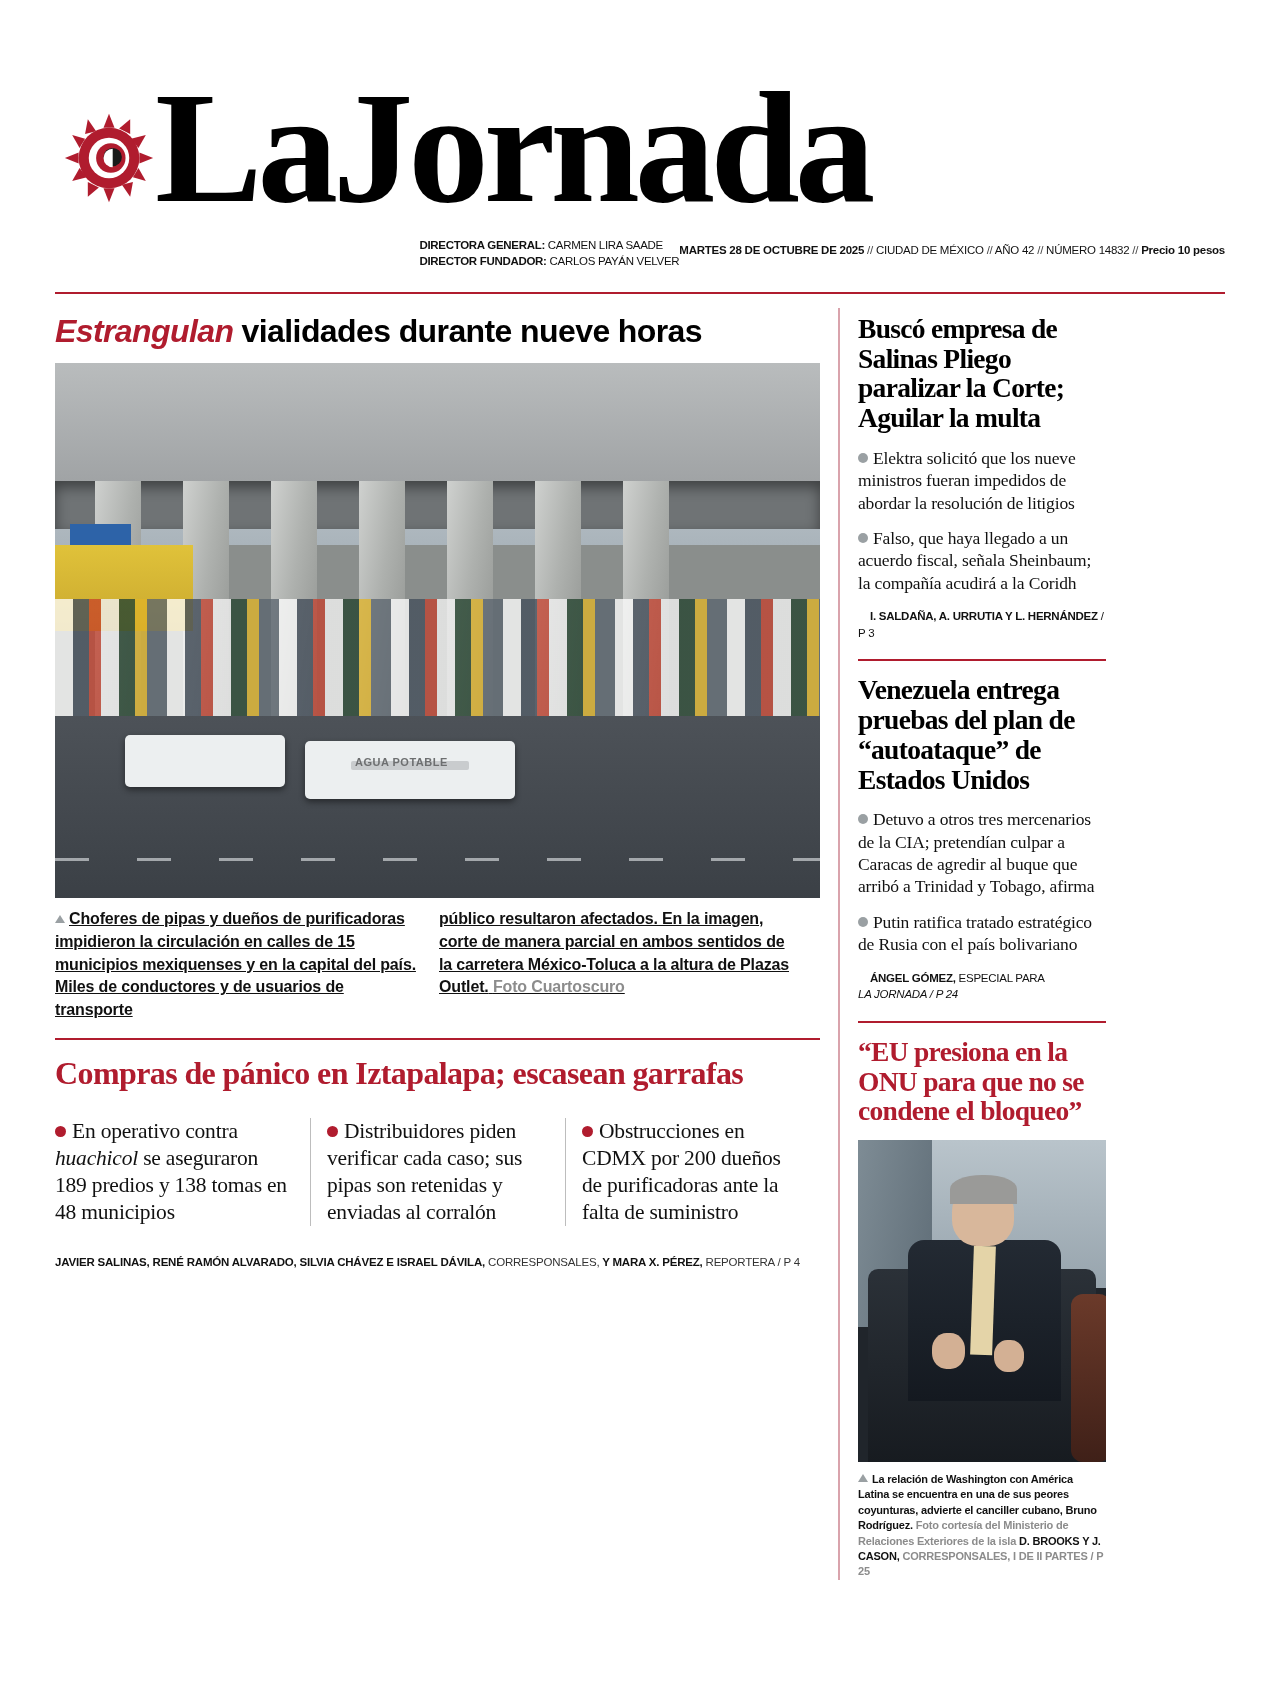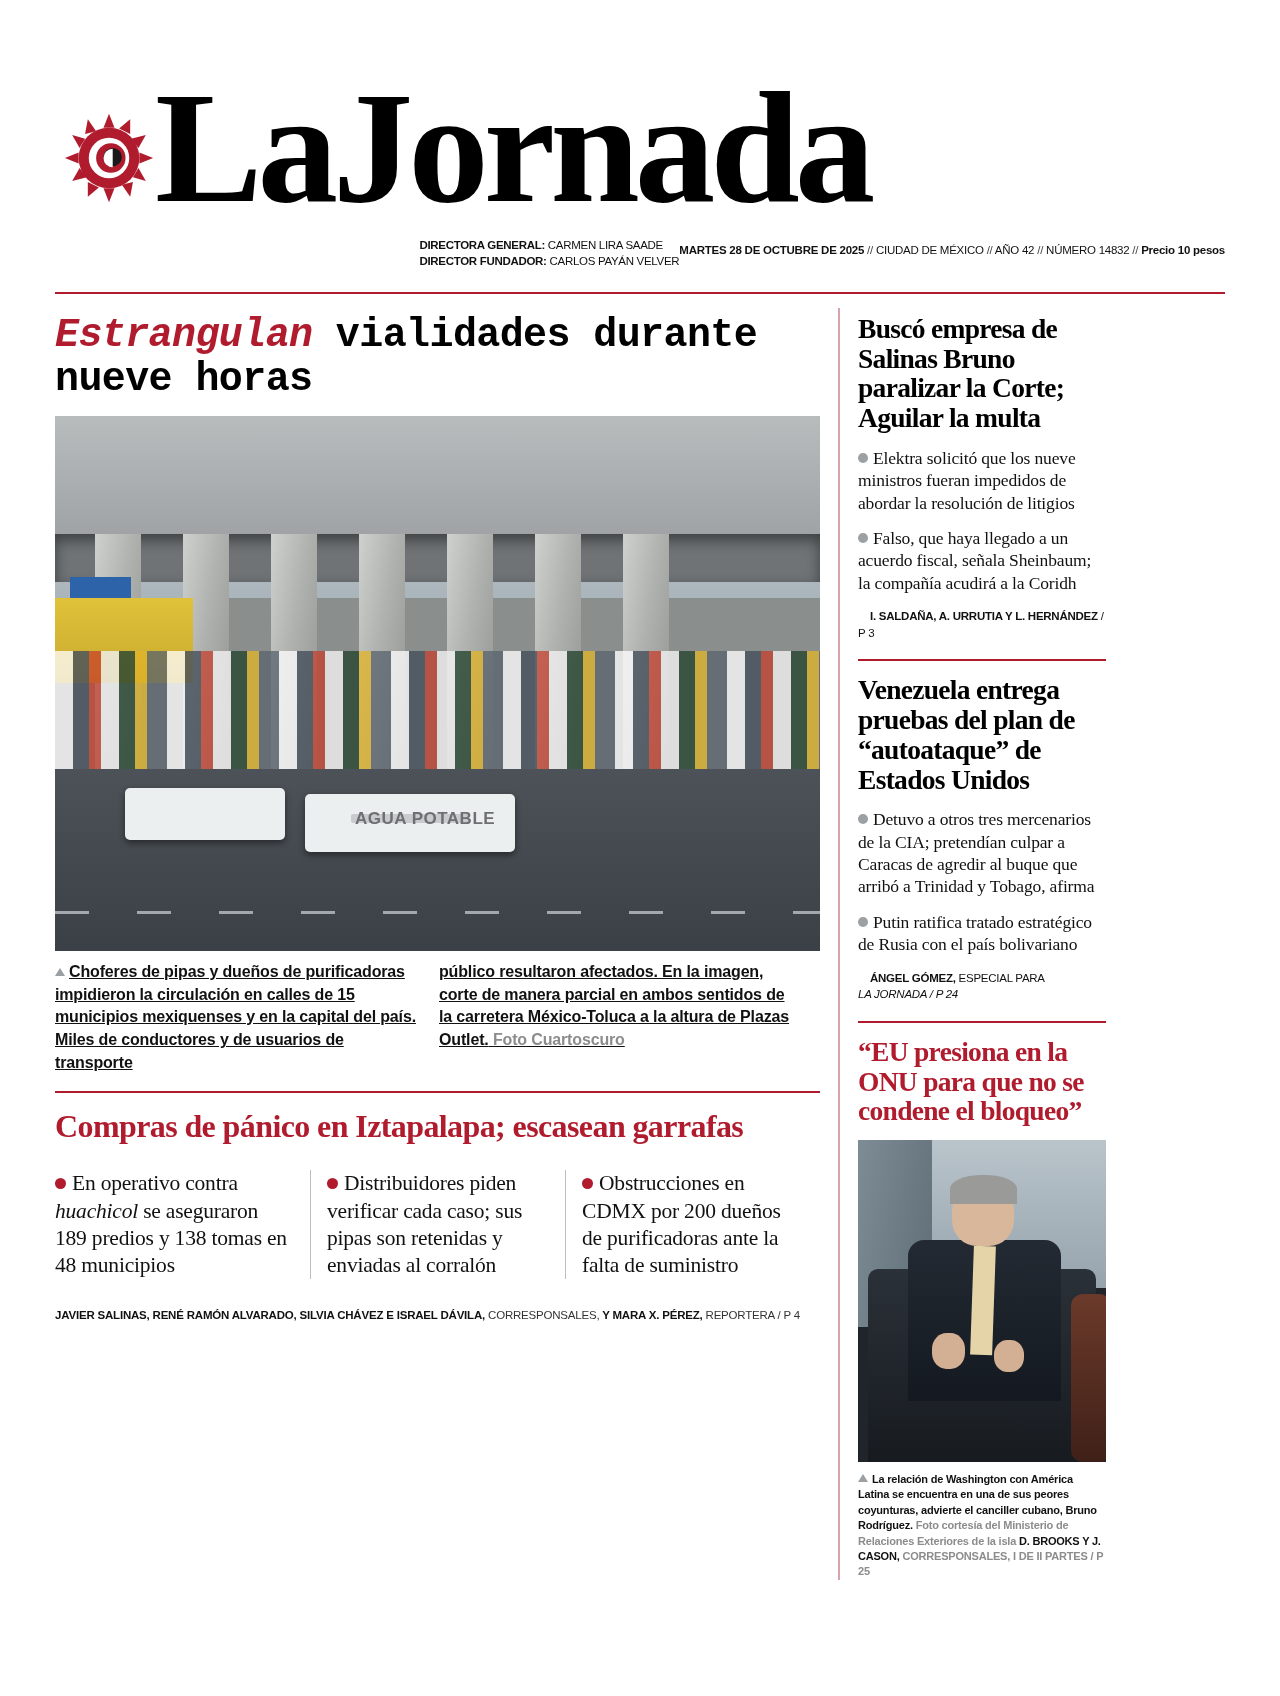--- a/index.html
+++ b/index.html
@@ -100,22 +100,22 @@
   .vrule {
     width: 2px;
     background: #d9a3ac;
     margin: 8px 18px 0 18px;
     align-self: stretch;
   }
   .col-right { width: 248px; }
 
   
   .kicker-main {
-    font-family: Liberation Mono, monospace;
-    font-size: 40px;
+    font-family: Liberation Sans, sans-serif;
+    font-size: 32px;
     font-weight: 700;
     letter-spacing: -0.6px;
     color: #000;
     line-height: 1.1;
     padding-top: 14px;
   }
   .kicker-main i { font-style: italic; color: #b01c2e; font-weight: 700; }
 
   .photo-main {
     margin-top: 14px;
@@ -170,21 +170,21 @@
     box-shadow: 0 3px 6px rgba(0,0,0,.45);
   }
   .photo-main .tanker .band {
     position:absolute; left:22%; top:34%; width:56%; height:16%;
     background:#c9ccce; border-radius:2px;
   }
   .photo-main .label {
     position: absolute;
     left: 300px; top: 393px;
     font-family: "Liberation Sans", sans-serif;
-    font-size: 17px;
+    font-size: 11px;
     font-weight: 700;
     color: #6d6f70;
     letter-spacing: .5px;
   }
   .photo-main .lane {
     position:absolute; bottom: 7%; left:0; width:100%; height:3px;
     background: repeating-linear-gradient(90deg,#cfd3d6 0 34px, transparent 34px 82px);
     opacity:.7;
   }
   .photo-main .shopfront {
@@ -513,21 +513,21 @@
 
       <div class="byline-bottom">
         <b>JAVIER SALINAS, RENÉ RAMÓN ALVARADO, SILVIA CHÁVEZ E ISRAEL DÁVILA,</b><span class="light"> CORRESPONSALES,</span><b> Y MARA X. PÉREZ,</b><span class="light"> REPORTERA / P 4</span>
       </div>
     </div>
 
     <div class="vrule"></div>
 
     <div class="col-right">
 
-      <h2 class="r-head">Buscó empresa de Salinas Bruno paralizar la Corte; Aguilar la multa</h2>
+      <h2 class="r-head">Buscó empresa de Salinas Pliego paralizar la Corte; Aguilar la multa</h2>
       <div class="r-bullets">
         <div class="r-bul">
           <span class="gdot"></span><span>Elektra solicitó que los nueve ministros fueran impedidos de abordar la resolución de litigios</span>
         </div>
         <div class="r-bul">
           <span class="gdot"></span><span>Falso, que haya llegado a un acuerdo fiscal, señala Sheinbaum; la compañía acudirá a la Coridh</span>
         </div>
       </div>
       <div class="r-credit">
         <b>I. SALDAÑA, A. URRUTIA Y L. HERNÁNDEZ</b><span> / P 3</span>

